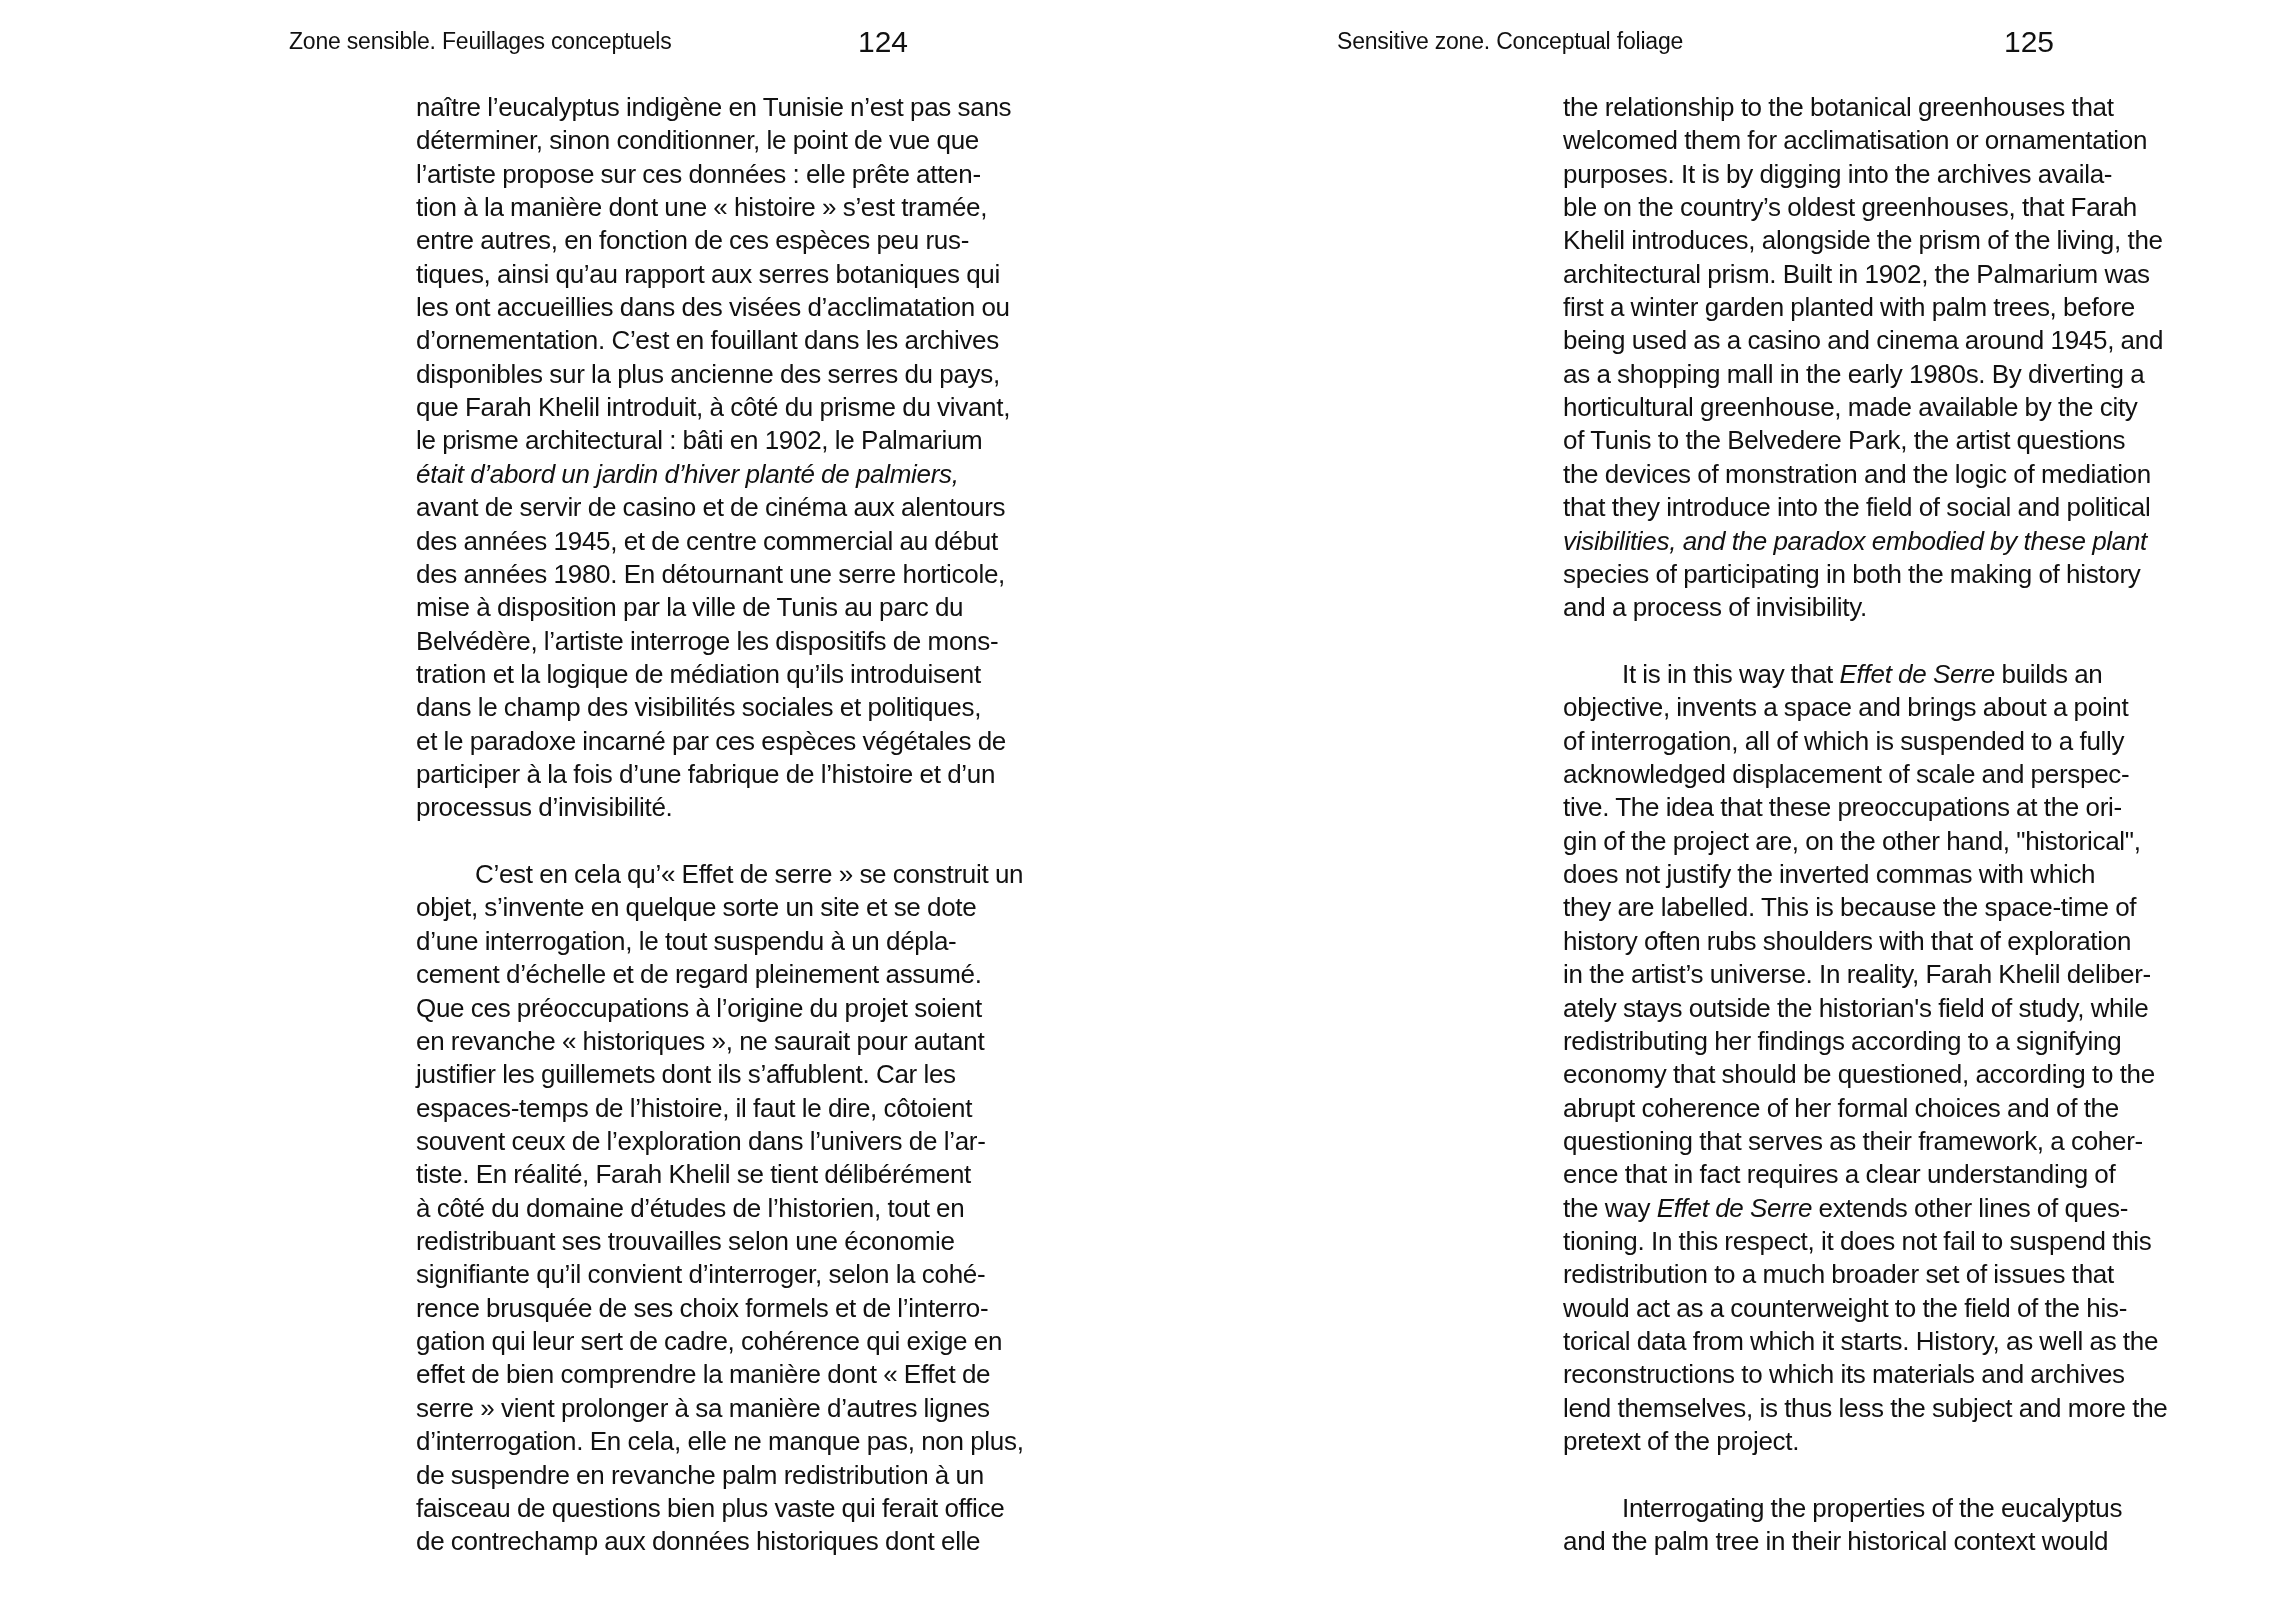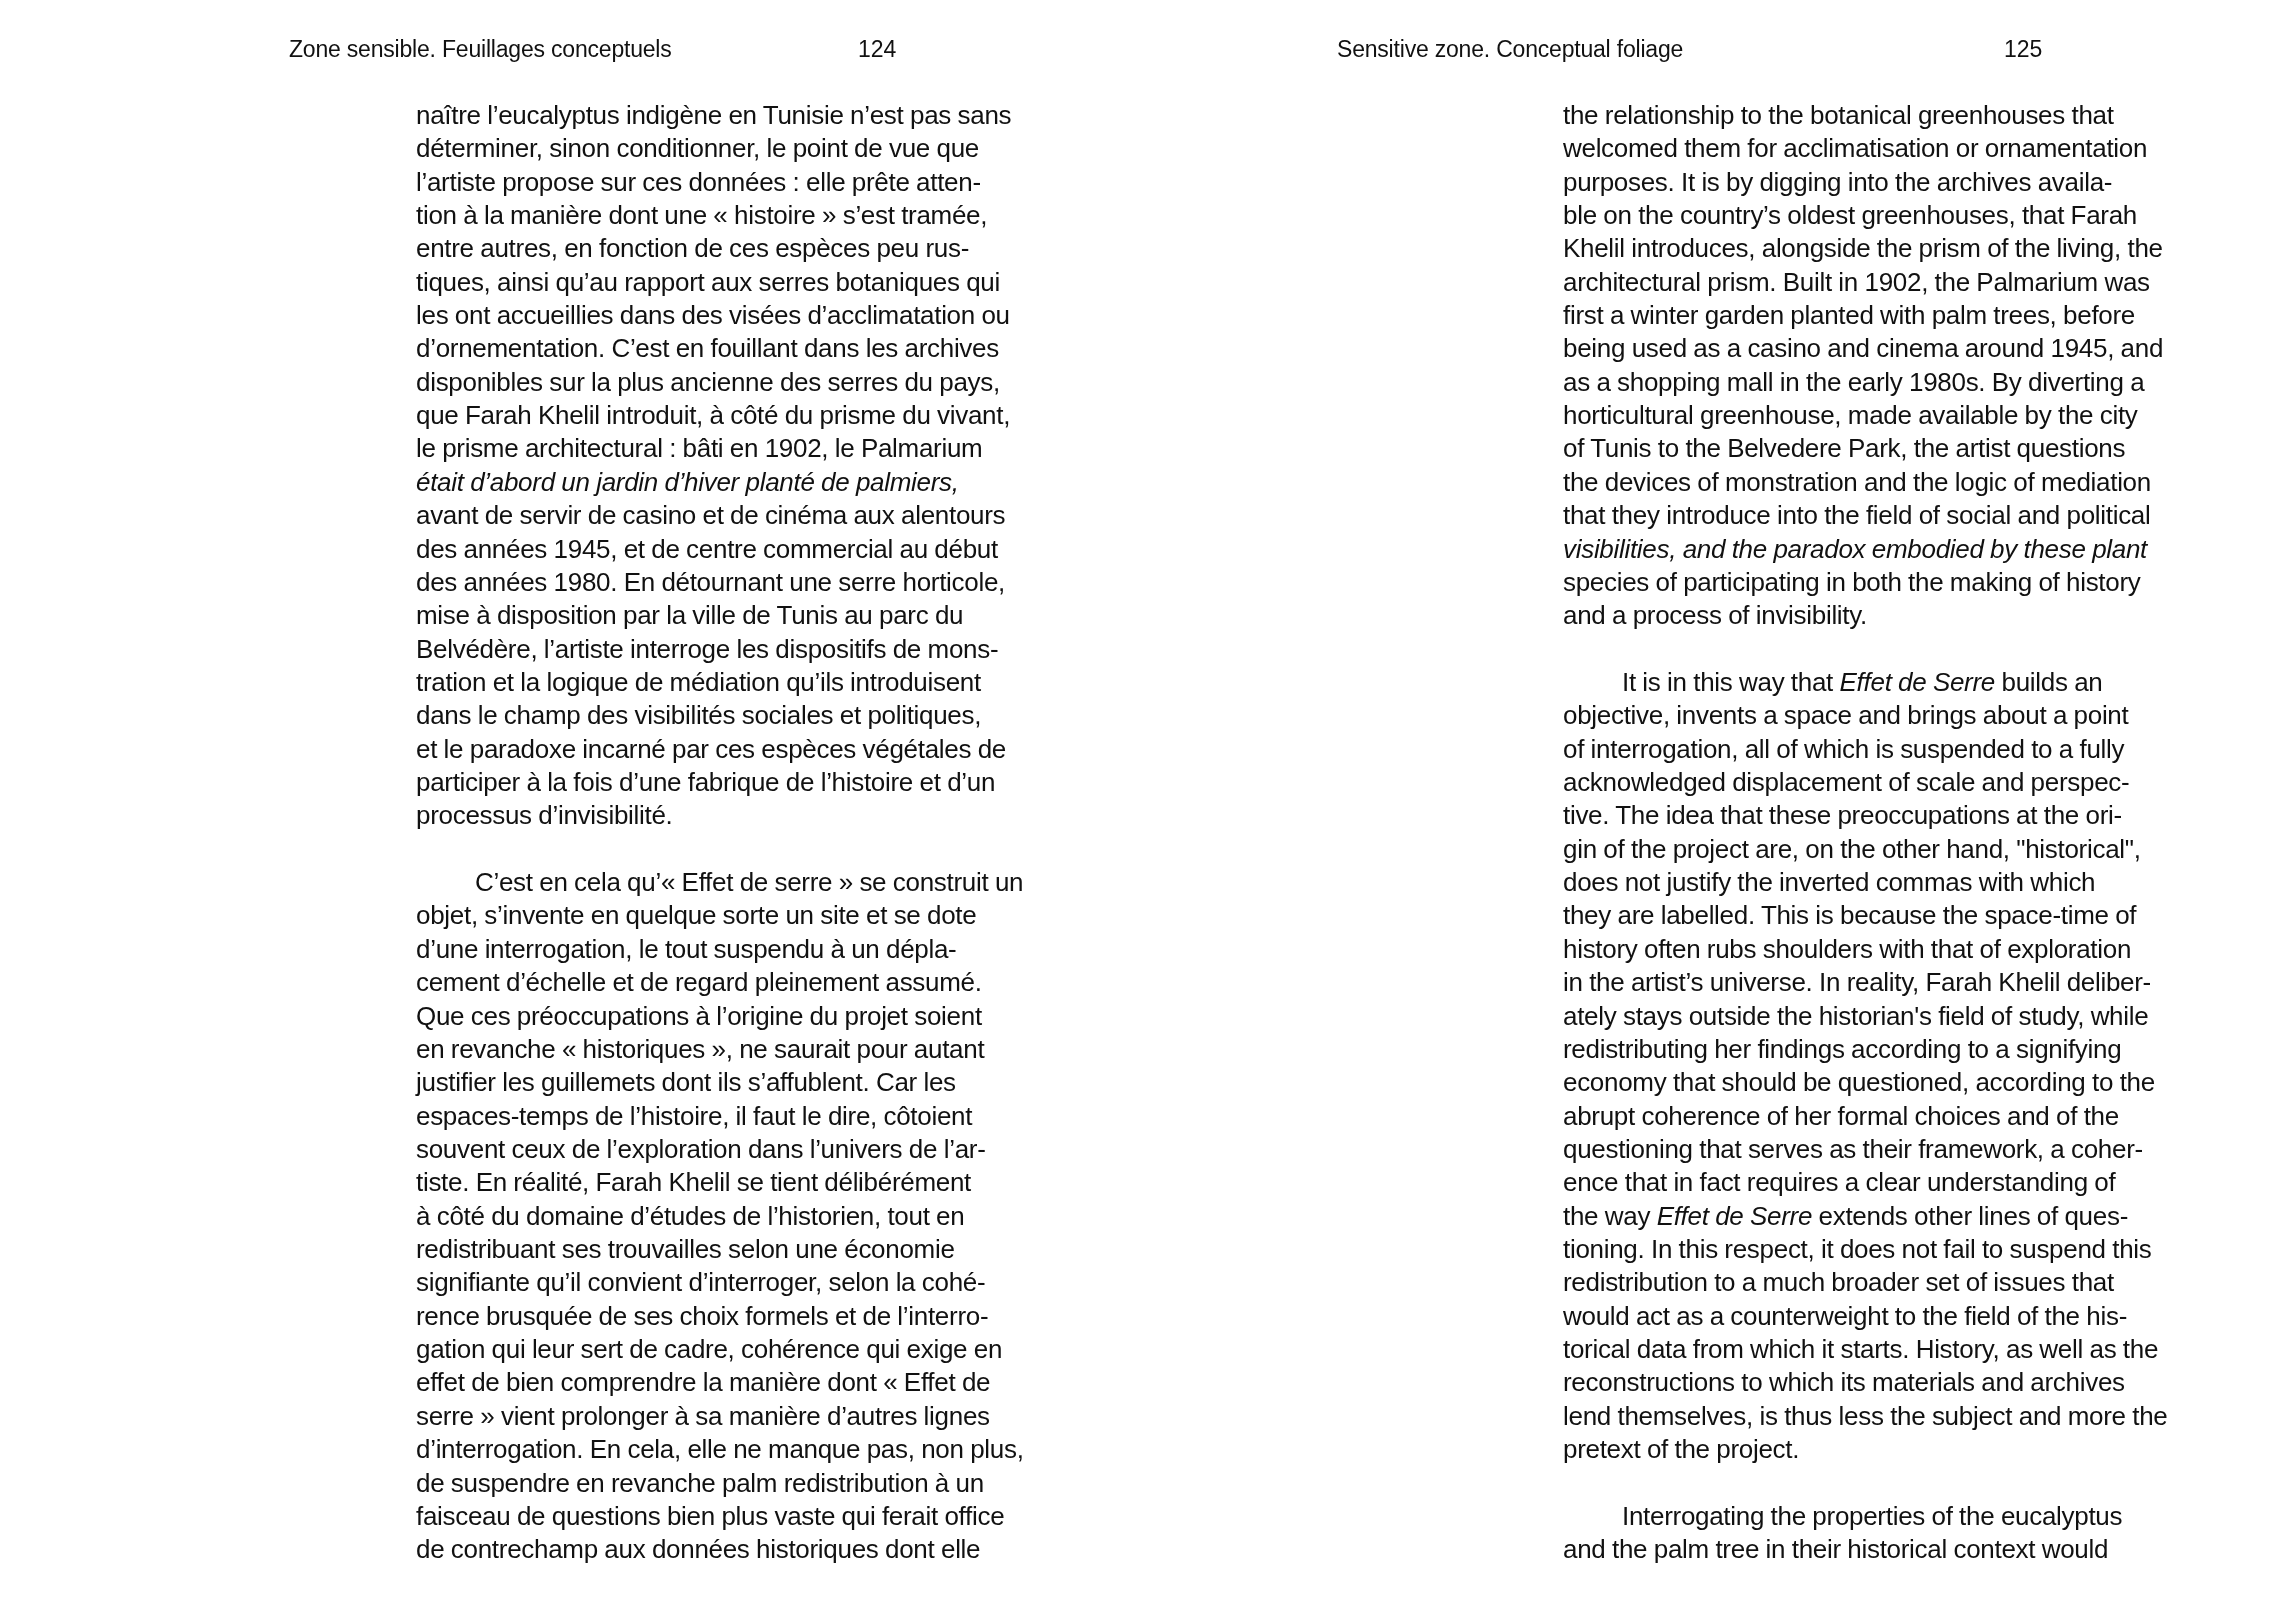--- a/index.html
+++ b/index.html
@@ -16,38 +16,38 @@
       color: #111111;
     }
     .spread {
       position: absolute;
       left: 0; top: 0;
       width: 2295px;
       height: 1621px;
     }
     .page {
       position: absolute;
-      top: 8px;
+      top: 0;
       height: 1519px;
     }
     .page-left { left: 0; width: 1147px; }
     .page-right { left: 1147px; width: 1148px; }
 
     .running-head {
       position: absolute;
       top: 26px;
       font-size: 23px;
       line-height: 31px;
       white-space: nowrap;
       letter-spacing: -0.2px;
     }
     .folio {
       position: absolute;
       top: 26px;
-      font-size: 23px;
+      font-size: 30px;
       line-height: 31px;
       white-space: nowrap;
     }
     .page-left .running-head { left: 289px; }
     .page-left .folio { left: 858px; }
     .page-right .running-head { left: 190px; }   
     .page-right .folio { left: 857px; }         
 
     .column {
       position: absolute;

